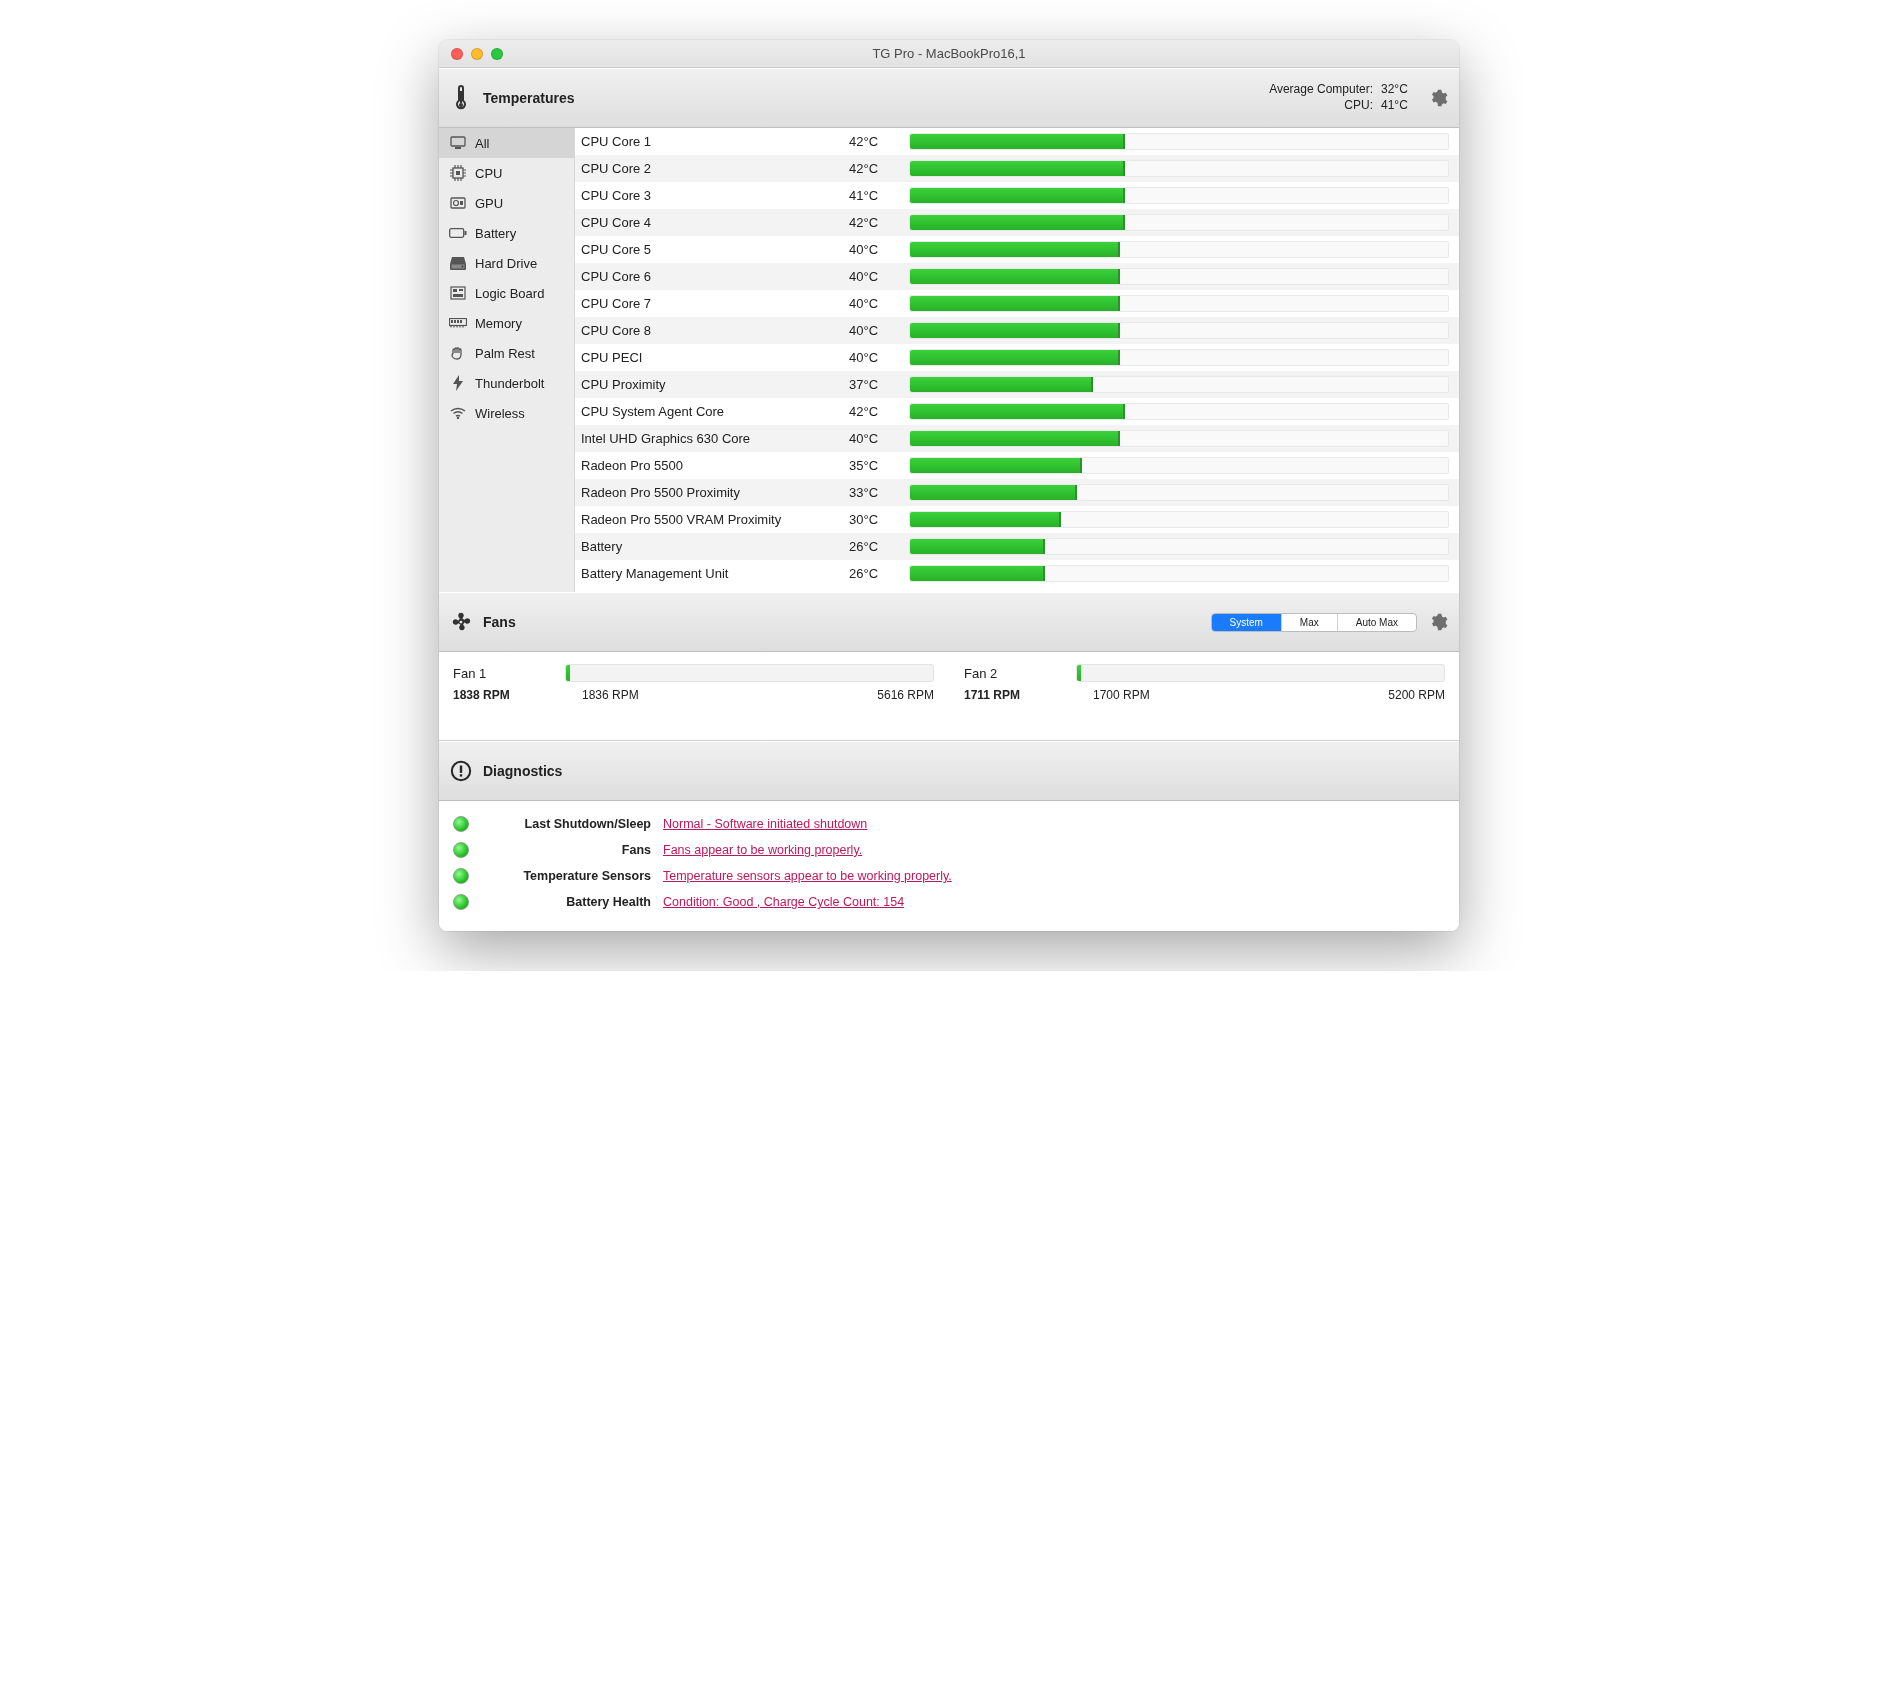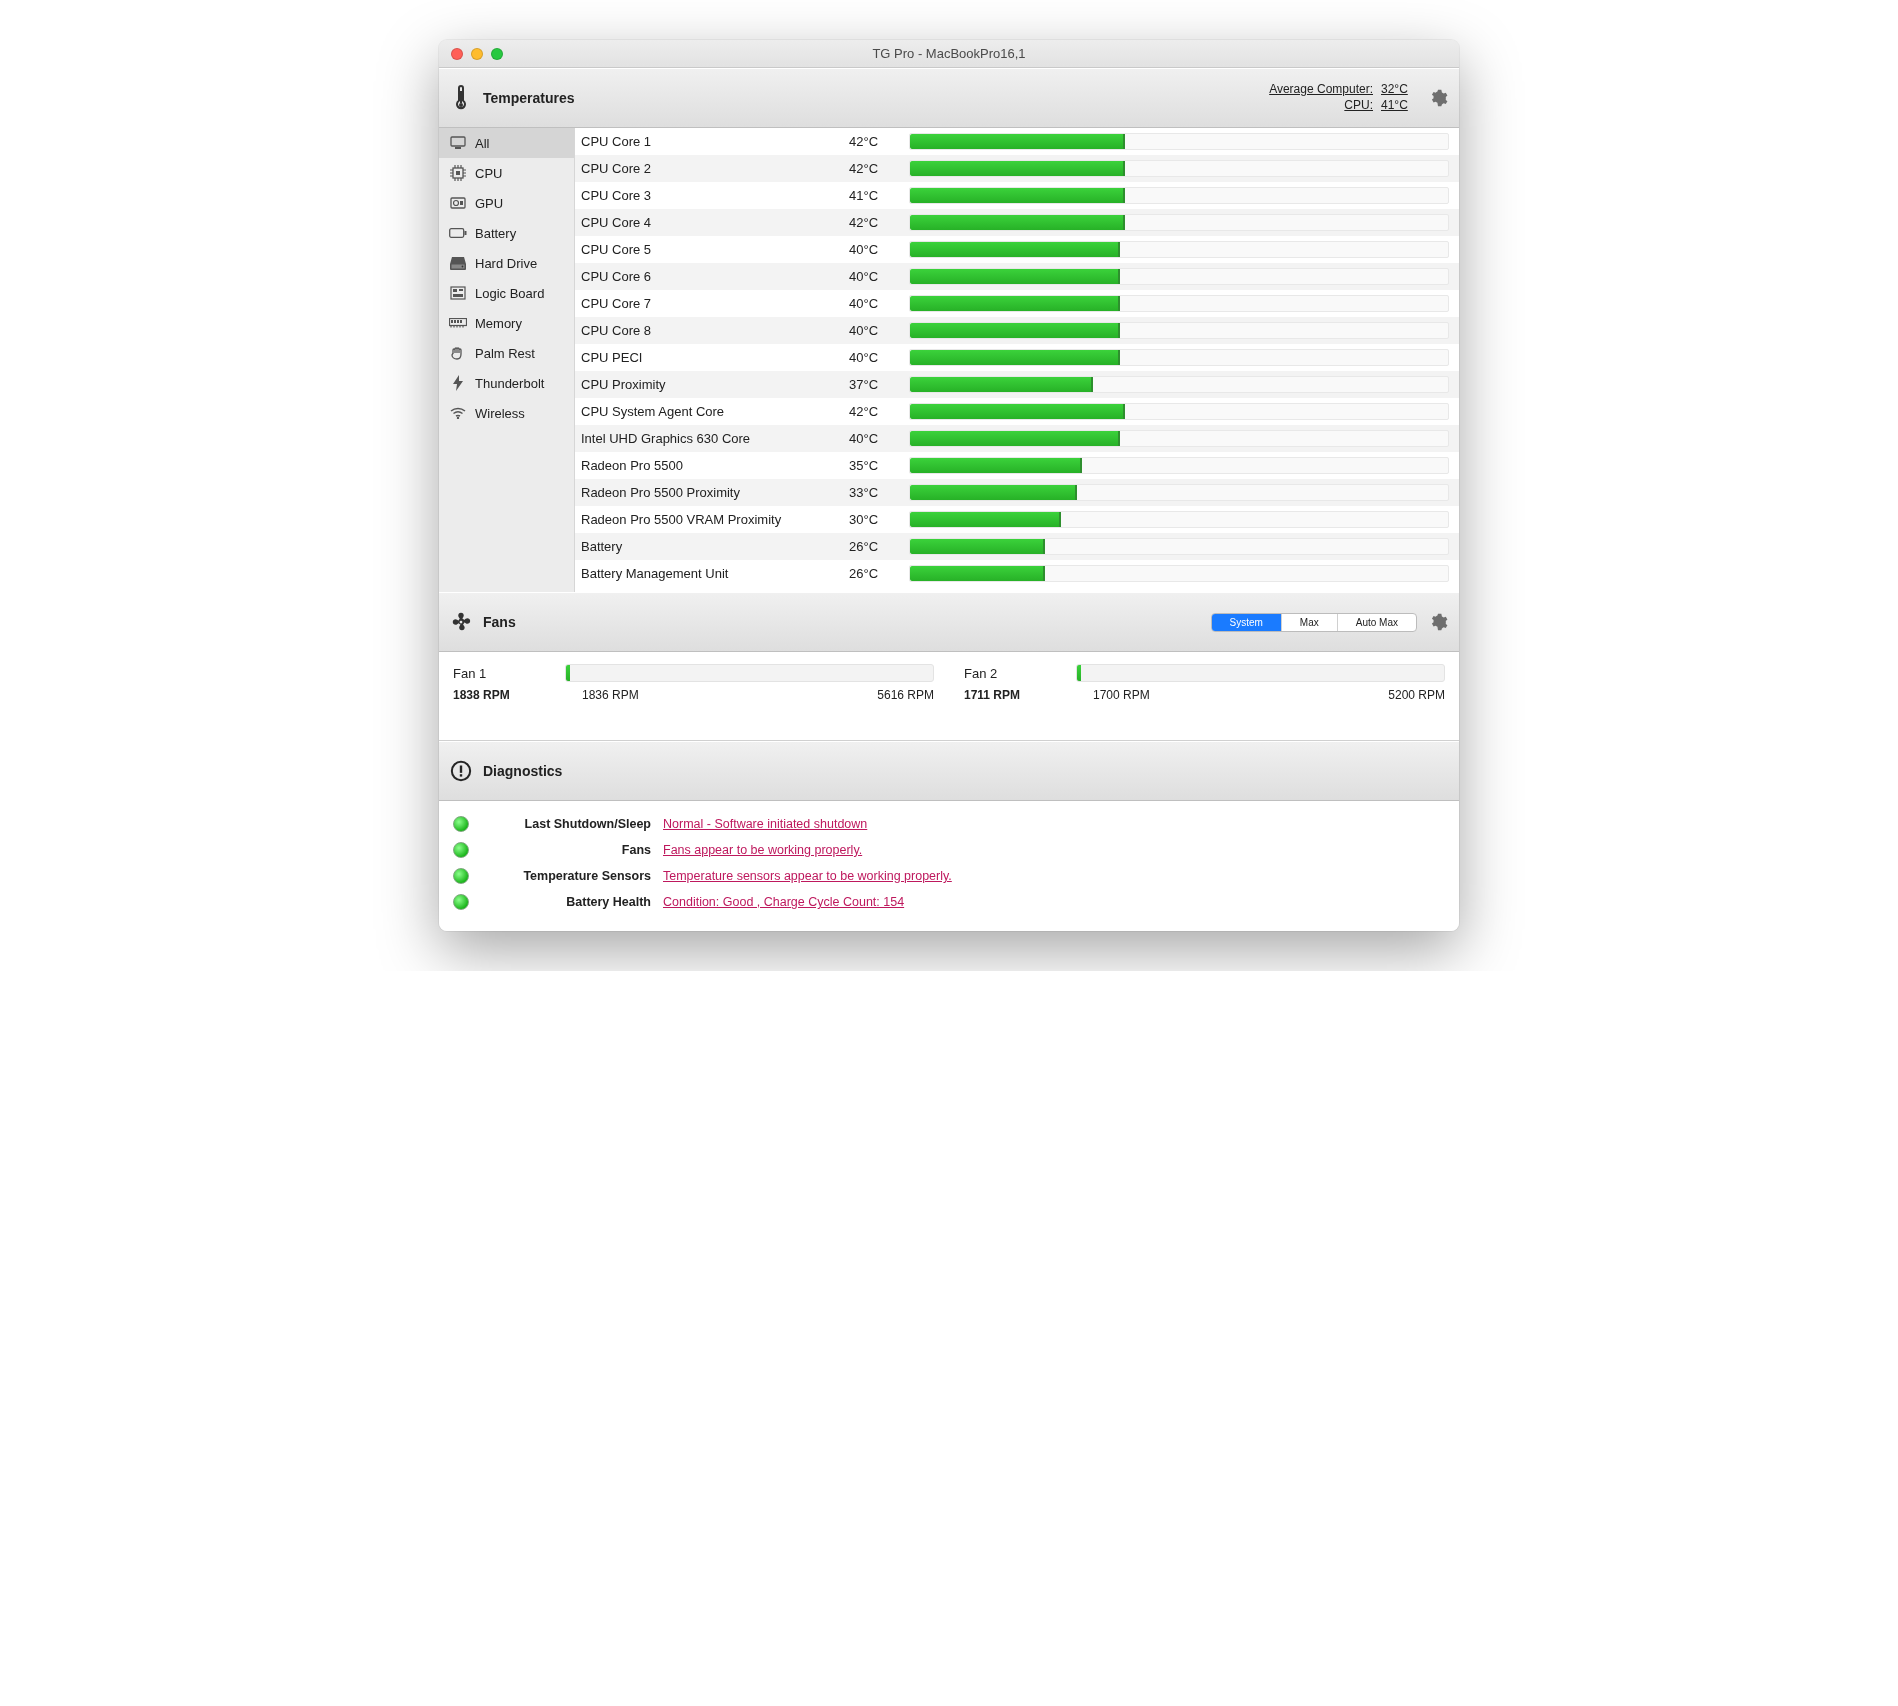--- a/index.html
+++ b/index.html
@@ -39,21 +39,21 @@
   height: 60px;
   display: flex;
   align-items: center;
   padding: 0 10px;
   position: relative;
 }
 .section-header .icon-wrap { width:24px; display:flex; justify-content:center; margin-right:10px; color:#333; }
 .section-header .label { font-weight:700; font-size:14px; }
 .header-right { margin-left:auto; display:flex; align-items:center; gap:10px; }
 .avg-block { text-align:right; font-size:12px; line-height:1.3; color:#222; }
-.avg-block .row { display:flex; gap:8px; justify-content:flex-end;text-decoration:underline; }
+.avg-block .row { display:flex; gap:8px; justify-content:flex-end; }
 .avg-block .lbl { min-width:110px; text-align:right; }
 .avg-block .val { min-width:36px; text-align:left; }
 .gear { width:22px; height:22px; color:#6e6e6e; cursor:pointer; display:flex; align-items:center; justify-content:center;}
 .temps-body { display:flex; background:#fff; height:464px; }
 .sidebar {
   width: 136px;
   background:#ececec;
   border-right:1px solid #d6d6d6;
   padding-top:0;
 }

